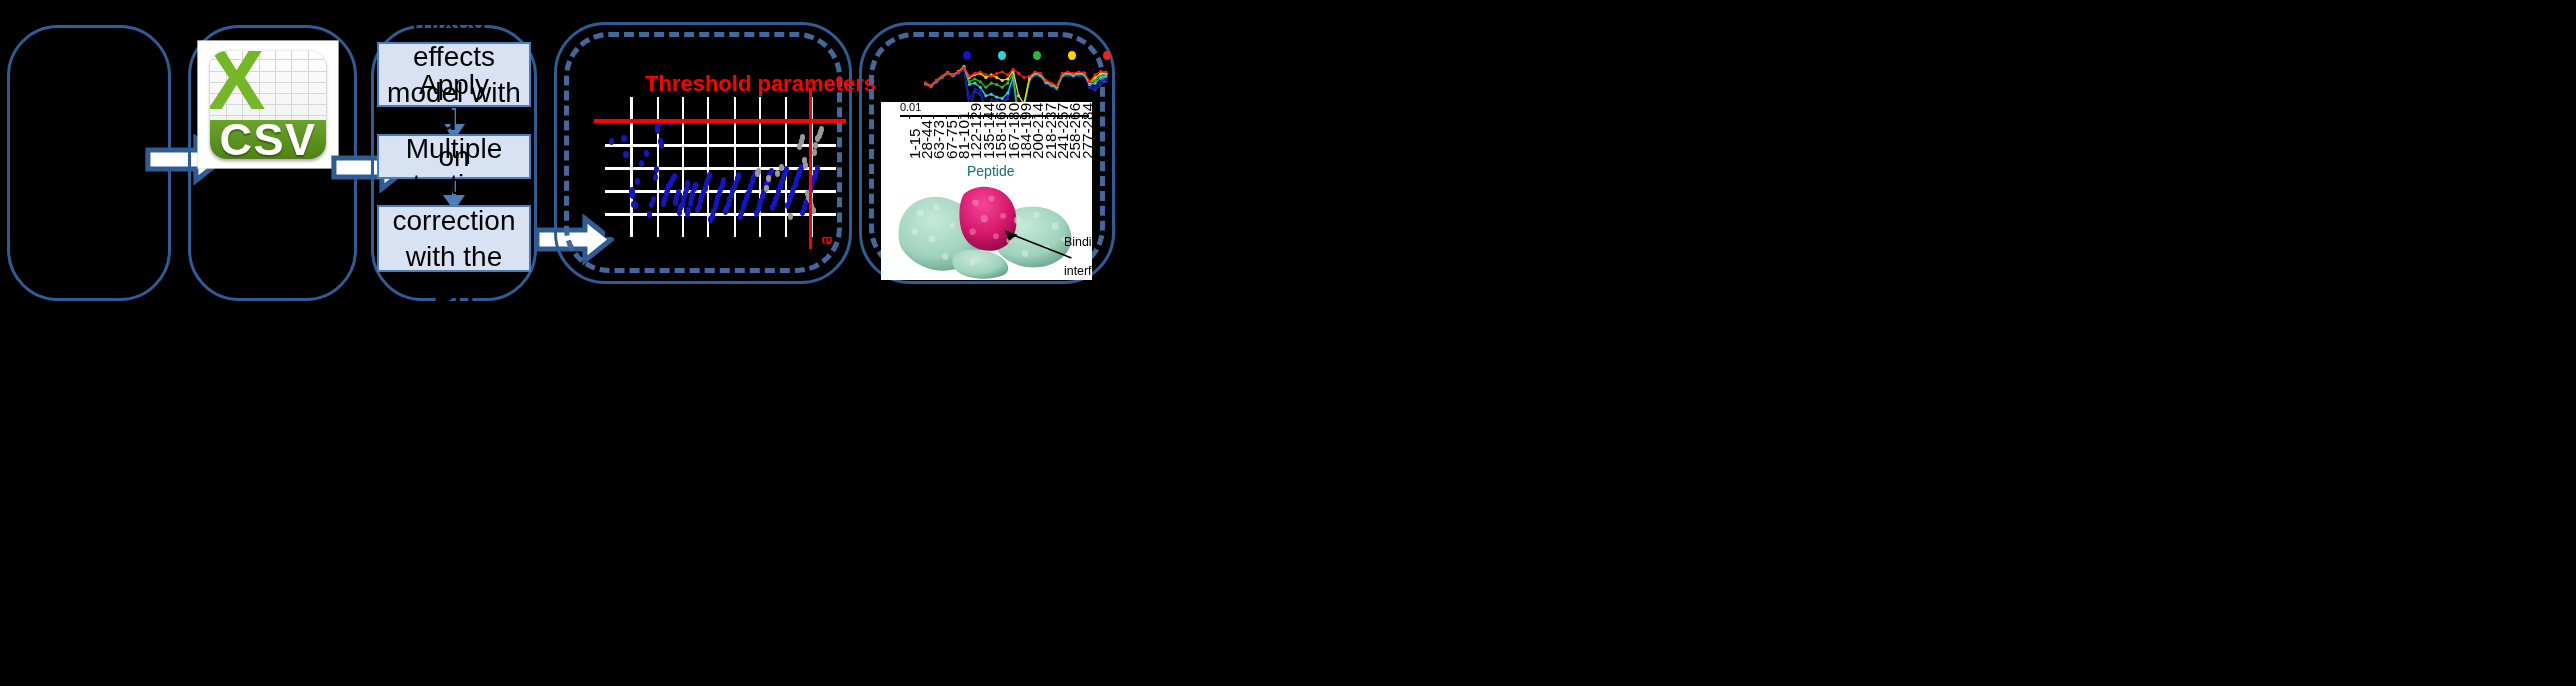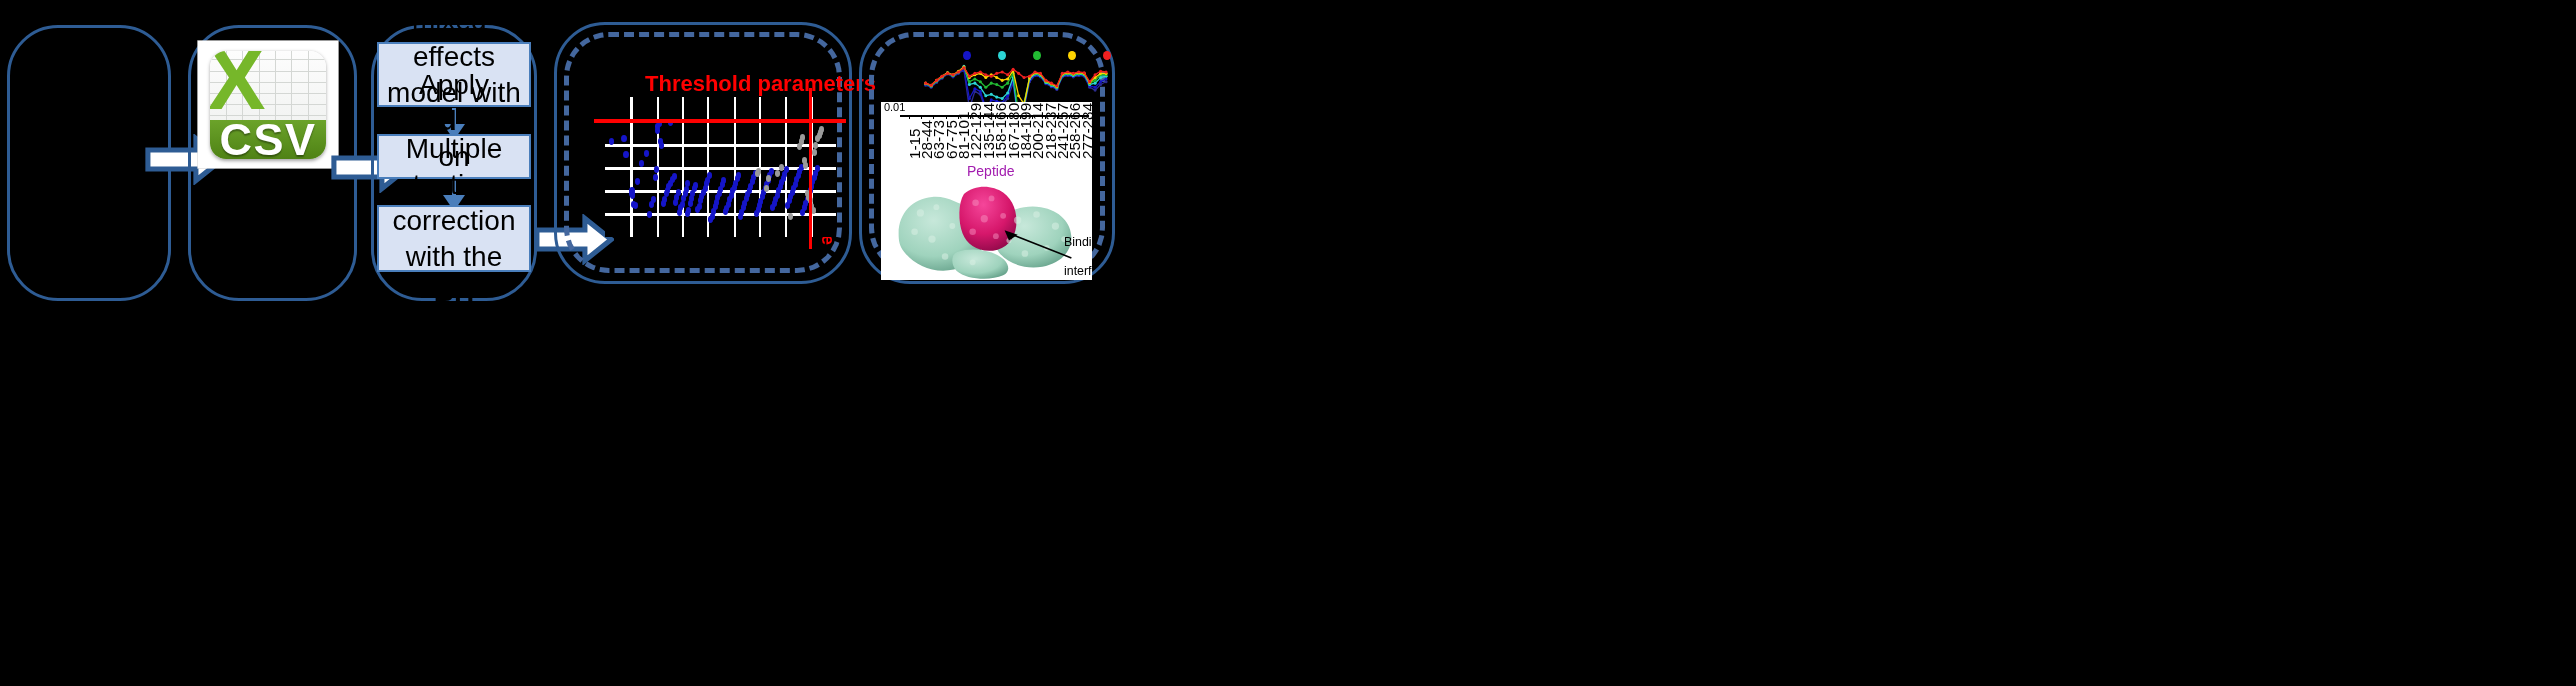--- a/index.html
+++ b/index.html
@@ -48,25 +48,25 @@
   .sc-plot{position:absolute;background:#000;}
   .gridline-h{position:absolute;left:0;right:0;height:2.9px;background:#fff;}
   .gridline-v{position:absolute;top:0;bottom:0;width:2.9px;background:#fff;}
   .redline-h{position:absolute;left:0;right:0;height:3.6px;background:#ff0000;z-index:6;}
   .redline-v{position:absolute;top:0;bottom:0;width:3.6px;background:#ff0000;z-index:6;}
   .dot{position:absolute;border-radius:50%;z-index:5;}
 
   
   .figcard{position:absolute;background:#fff;overflow:hidden;}
   .lineplot{position:absolute;left:0;top:0;}
-  .ytick{position:absolute;color:#000;font-size:16px;}
+  .ytick{position:absolute;color:#000;font-size:16px;margin-left:16px;}
   .pepaxis{position:absolute;left:0;right:0;}
   .peplabel{position:absolute;color:#000;font-size:15.3px;white-space:nowrap;
             transform:rotate(-90deg);transform-origin:left top;}
-  .pepcap{position:absolute;color:#a21caf;font-size:19.6px;white-space:nowrap;text-align:right;}
+  .pepcap{position:absolute;color:#0f766e;font-size:19.6px;white-space:nowrap;text-align:right;}
   .legdot{position:absolute;border-radius:50%;}
   .bindlbl{position:absolute;color:#000;font-size:18px;line-height:1.15;white-space:pre-line;}
   .protein{position:absolute;}
 </style>
 </head>
 <body>
 
 <div id="stage">
 
   <div class="panel" style="left:7.3px;top:25.4px;width:164px;height:276px;"></div>

